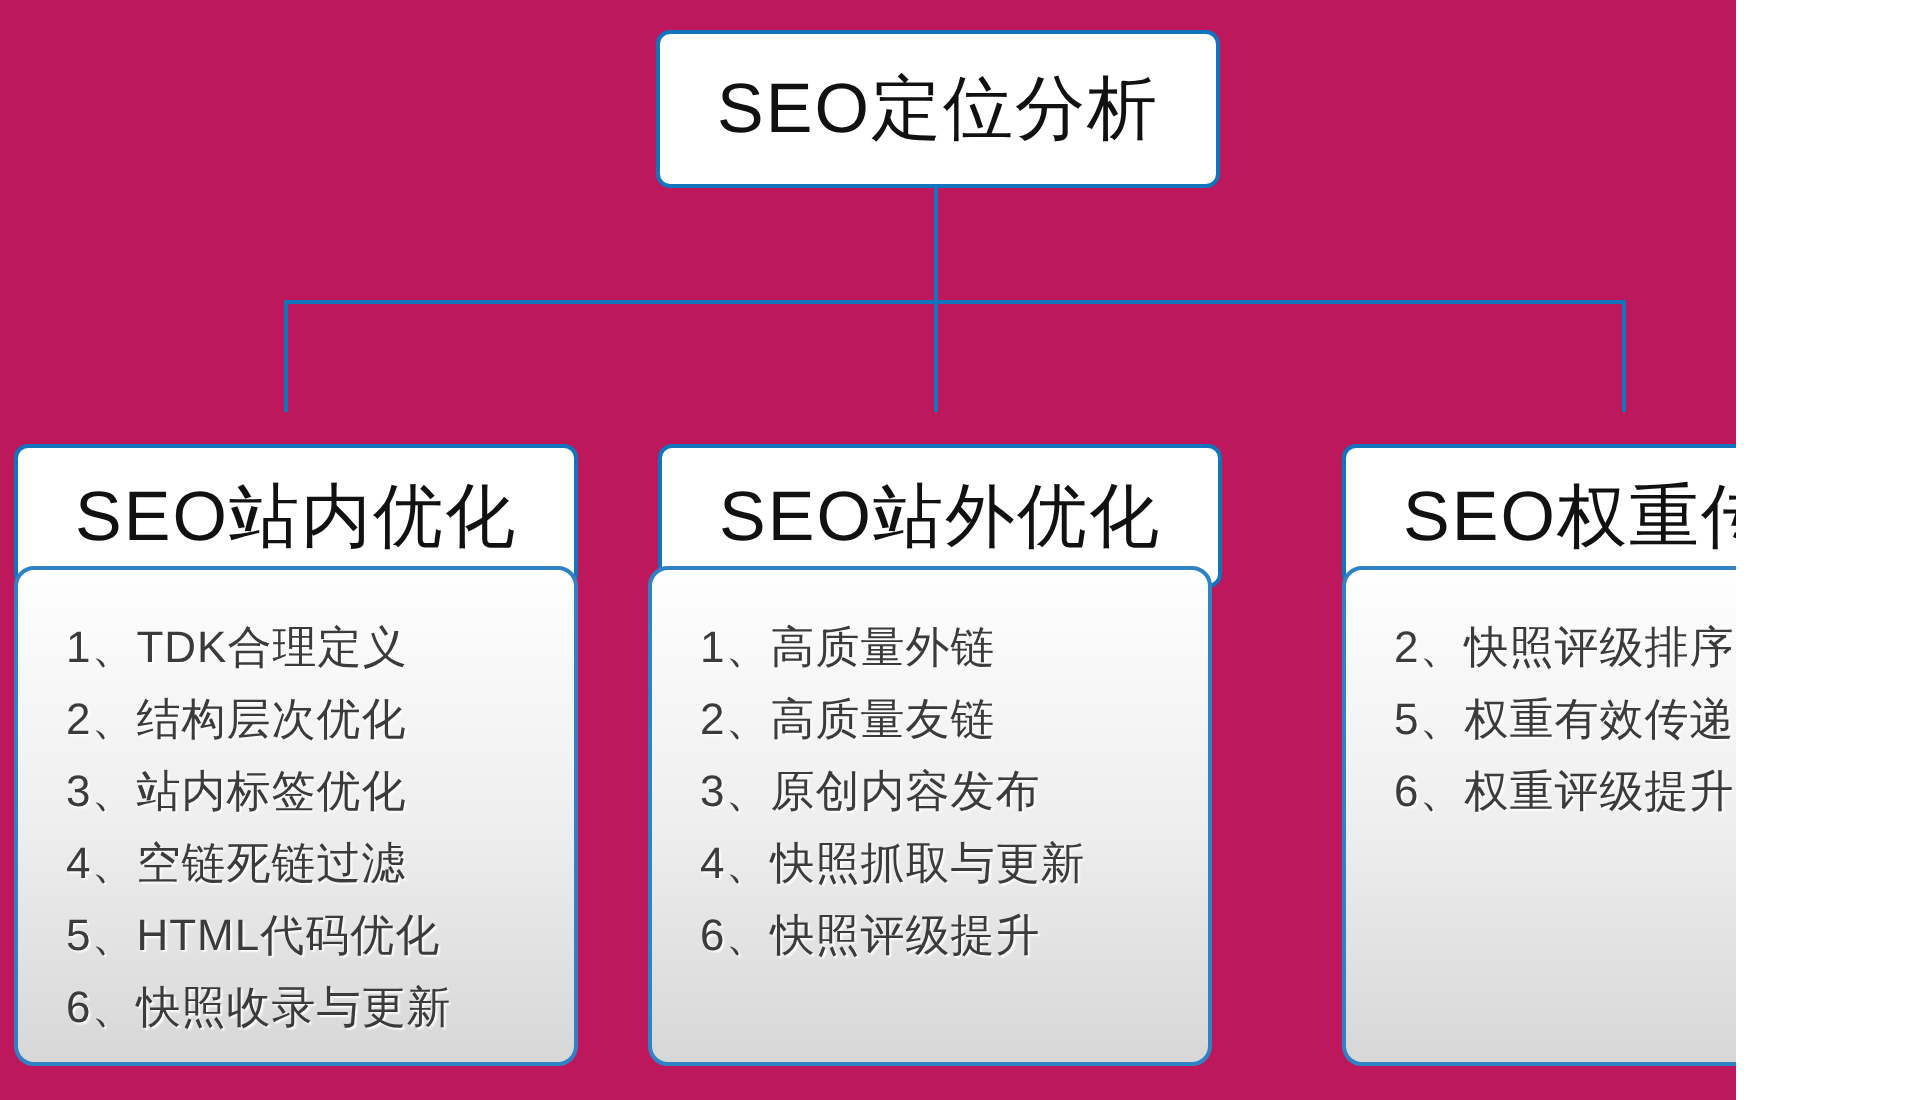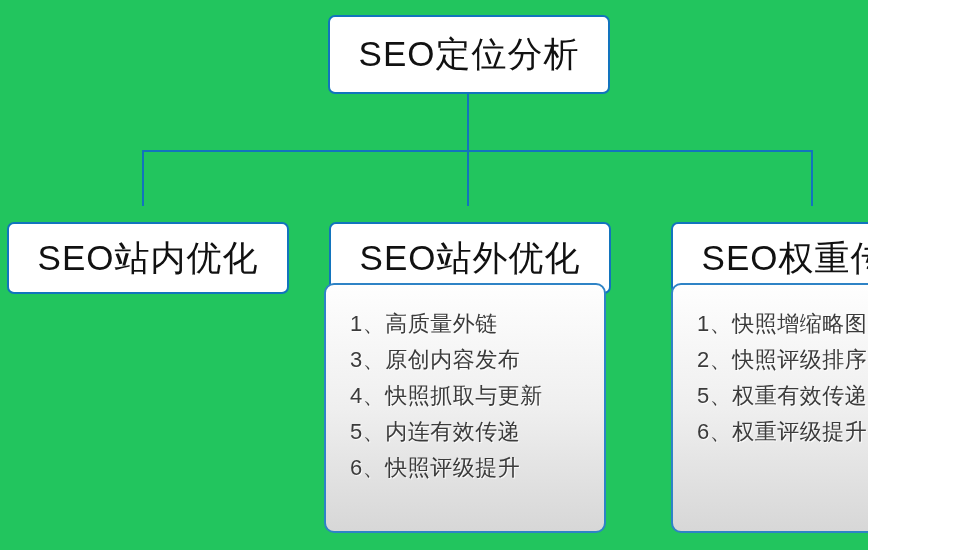--- a/index.html
+++ b/index.html
@@ -5,21 +5,21 @@
   html, body {
     margin: 0;
     padding: 0;
     background: #ffffff;
     font-family: "Liberation Sans", "DejaVu Sans", sans-serif;
   }
   .stage {
     position: relative;
     width: 868px;
     height: 550px;
-    background: #22c55e;
+    background: #be185d;
     overflow: hidden;
   }
   
   .node {
     position: absolute;
     box-sizing: border-box;
     background: #ffffff;
     border: 2px solid #1274bd;
     border-radius: 7px;
     display: flex;
@@ -90,35 +90,42 @@
 
   <div class="line stem"></div>
   <div class="line hbar"></div>
   <div class="line drop0"></div>
   <div class="line drop1"></div>
   <div class="line drop2"></div>
 
   <div class="node head b0">
     <span>SEO站内优化</span>
   </div>
+  <ul class="panel b0">
+    <li>1、TDK合理定义</li>
+    <li>2、结构层次优化</li>
+    <li>3、站内标签优化</li>
+    <li>4、空链死链过滤</li>
+    <li>5、HTML代码优化</li>
+    <li>6、快照收录与更新</li>
+  </ul>
 
   <div class="node head b1">
     <span>SEO站外优化</span>
   </div>
   <ul class="panel b1">
     <li>1、高质量外链</li>
+    <li>2、高质量友链</li>
     <li>3、原创内容发布</li>
     <li>4、快照抓取与更新</li>
-    <li>5、内连有效传递</li>
     <li>6、快照评级提升</li>
   </ul>
 
   <div class="node head b2">
     <span>SEO权重传递</span>
   </div>
   <ul class="panel b2">
-    <li>1、快照增缩略图</li>
     <li>2、快照评级排序</li>
     <li>5、权重有效传递</li>
     <li>6、权重评级提升</li>
   </ul>
 
 </div>
 
 </body></html>

